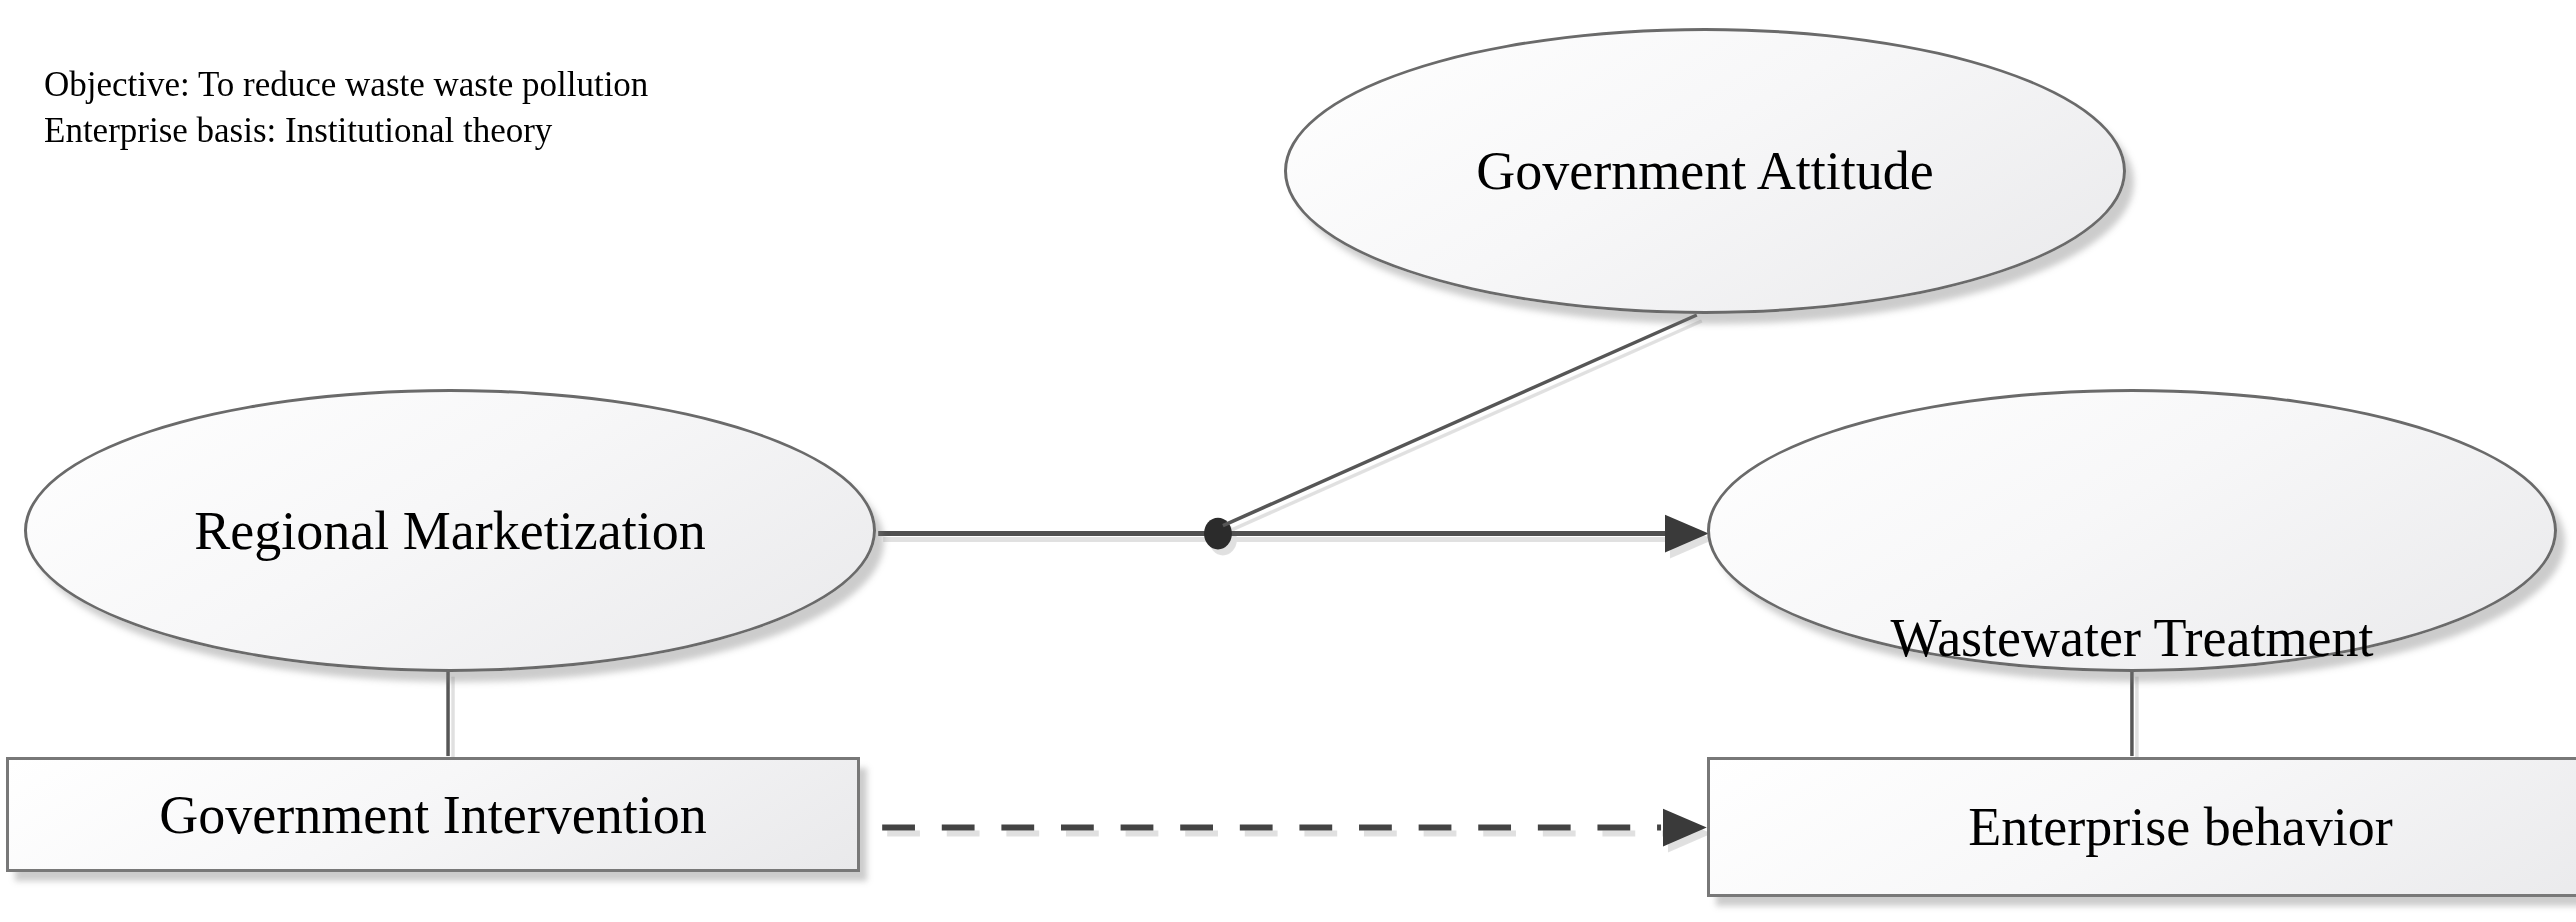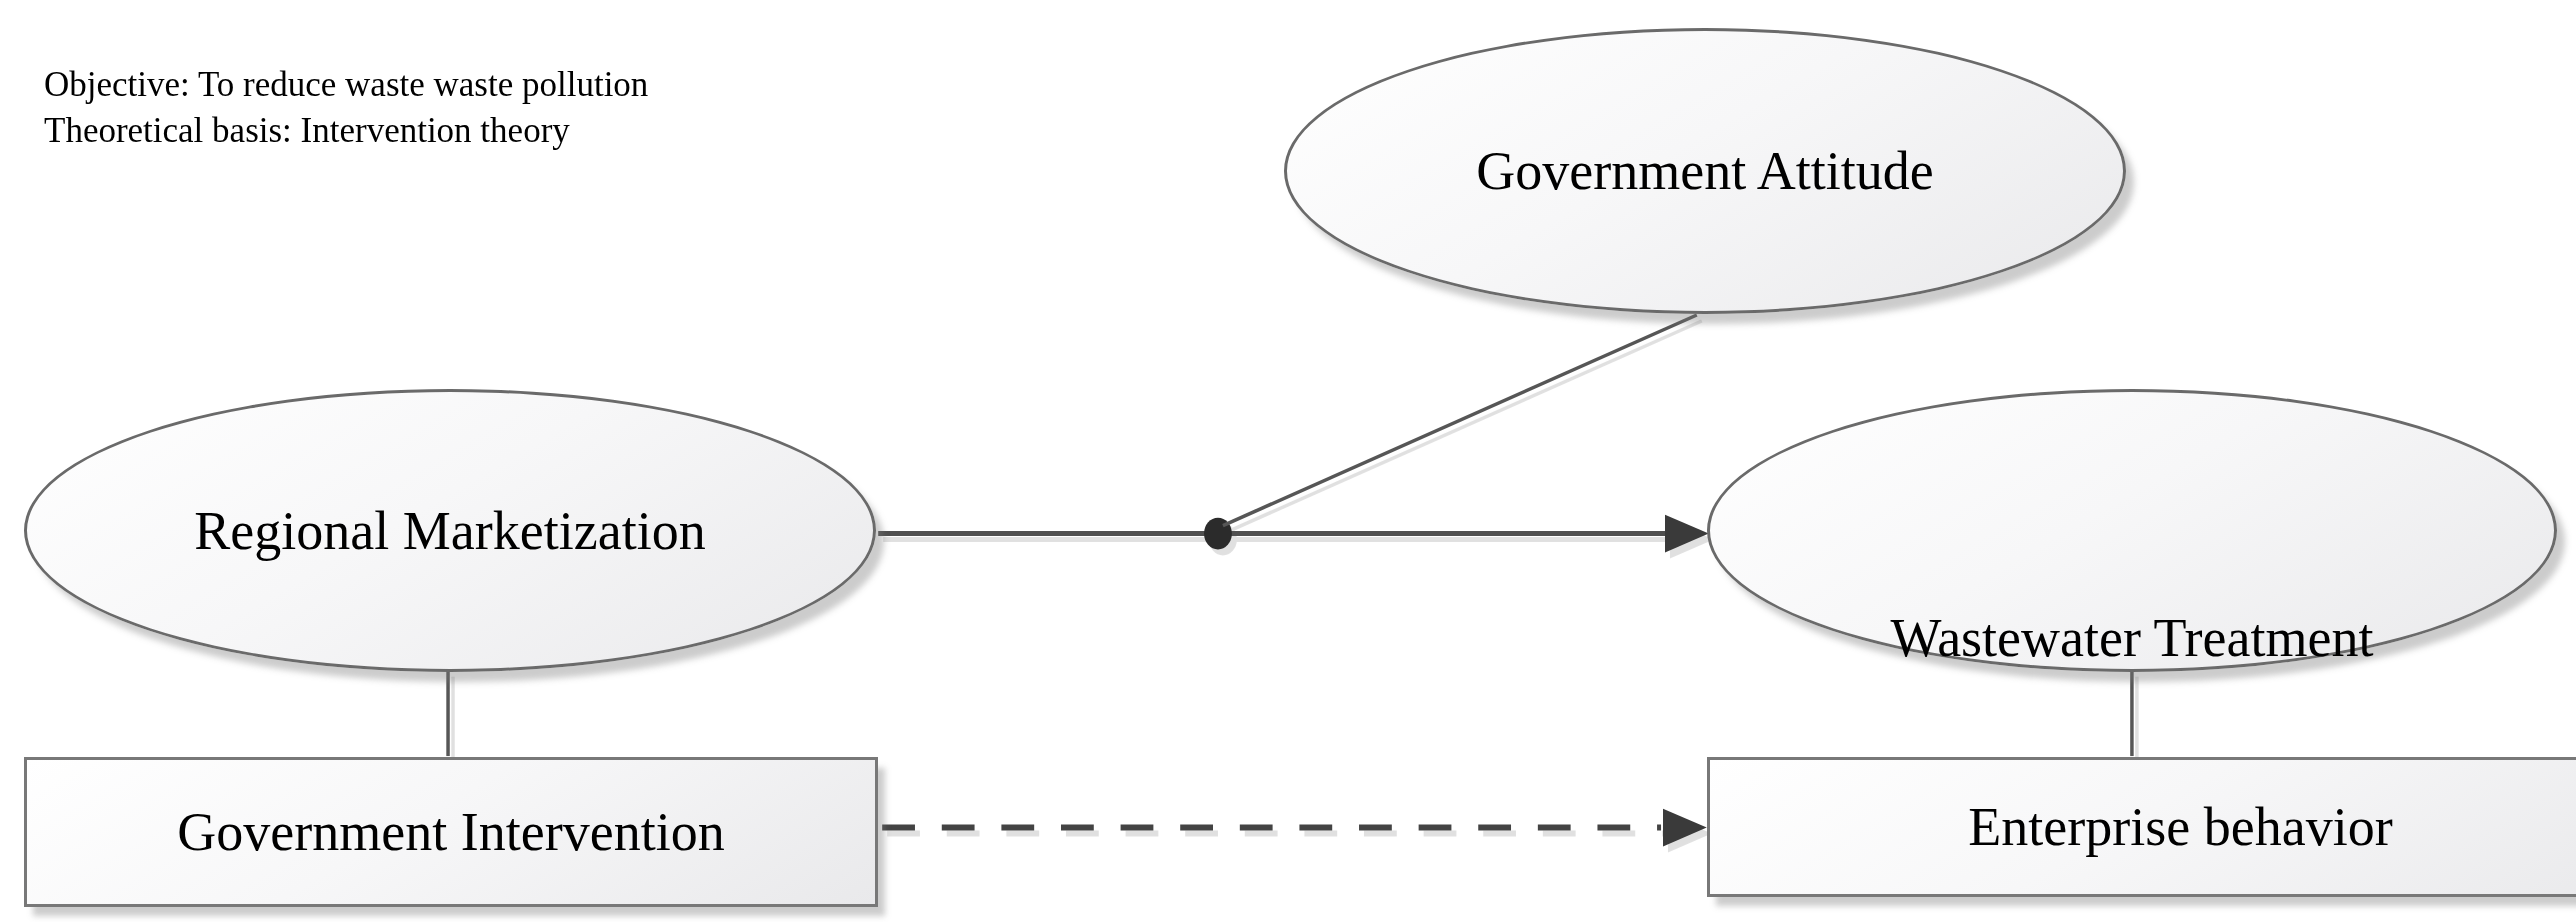--- a/index.html
+++ b/index.html
@@ -48,21 +48,21 @@
   }
   .box {
     border: 3px solid #787878;
     box-shadow: 8px 10px 6px -1px rgba(120,120,120,0.38);
   }
 
   
   #node-government-attitude   { left: 1284px; top: 28px;  width: 842px; height: 286px; }
   #node-regional-marketization{ left: 24px;   top: 389px; width: 852px; height: 283px; }
   #node-wastewater-treatment  { left: 1707px; top: 389px; width: 850px; height: 283px; align-items: flex-end; }
-  #node-government-intervention{ left: 24px;  top: 757px; width: 854px; height: 150px; }
+  #node-government-intervention{ left: 6px;  top: 757px; width: 854px; height: 115px; }
   #node-enterprise-behavior   { left: 1707px; top: 757px; width: 947px; height: 140px; }
 
   
   svg.connectors {
     position: absolute;
     left: 0;
     top: 0;
     pointer-events: none;
   }
   .conn-shadow { filter: drop-shadow(5px 6px 0px rgba(100,100,100,0.20)); }
@@ -72,21 +72,21 @@
   .head   { fill: #3a3a3a; stroke: none; }
   .dot    { fill: #2b2b2b; stroke: none; }
 </style>
 </head>
 <body>
 
 <div id="canvas">
 
   <div class="annotation">
     <div>Objective: To reduce waste waste pollution</div>
-    <div>Theoretical basis: Intervention theory</div>
+    <div>Enterprise basis: Institutional theory</div>
   </div>
 
   <svg class="connectors" width="2576" height="923" viewBox="0 0 2593 929">
     <g class="conn-shadow">
 
       <line class="shaft" x1="884" y1="537" x2="1680" y2="537"></line>
       <polygon class="head" points="1676,518 1676,556 1720,537"></polygon>
 
       <ellipse class="dot" cx="1226" cy="537" rx="14" ry="16"></ellipse>
 

